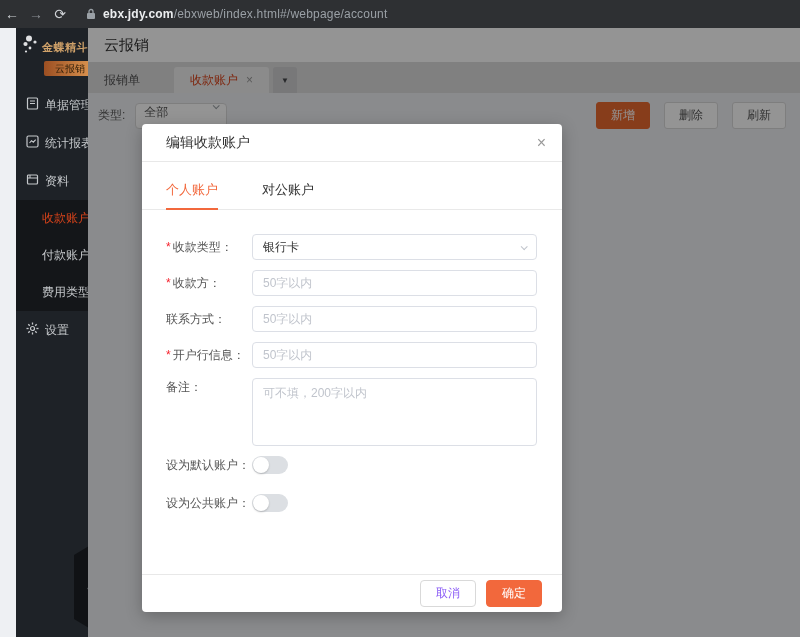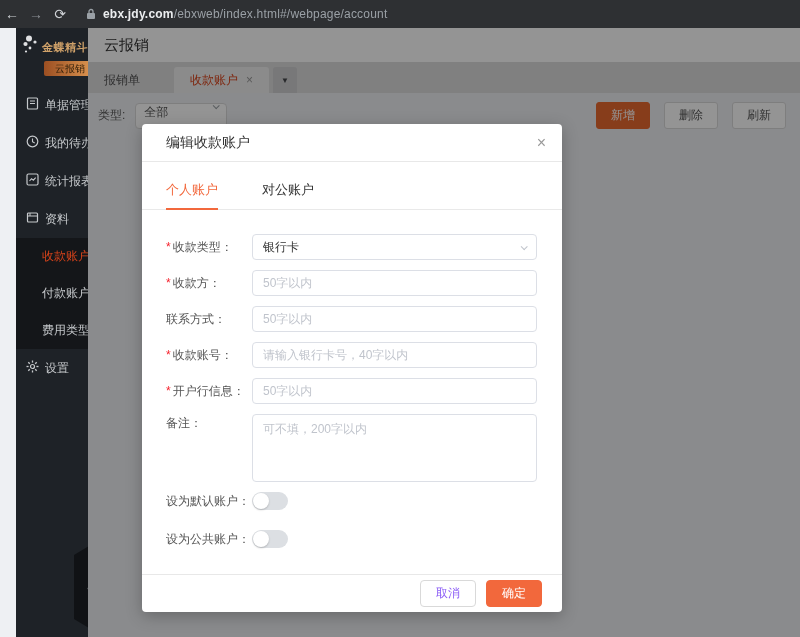--- a/index.html
+++ b/index.html
@@ -131,27 +131,20 @@
         <span><svg width="13" height="13" viewBox="0 0 13 13">
               <rect x="1.5" y="1" width="10" height="11" rx="1" fill="none" stroke="#c6c9cc" stroke-width="1.2"></rect>
               <line x1="4" y1="4" x2="9" y2="4" stroke="#c6c9cc"></line>
               <line x1="4" y1="6.5" x2="9" y2="6.5" stroke="#c6c9cc"></line>
             </svg></span>
         <span class="lbl">单据管理</span>
         <i class="chev down"></i>
       </div>
       <div class="mitem">
         <span><svg width="13" height="13" viewBox="0 0 13 13">
-              <circle cx="6.5" cy="6.5" r="5.3" fill="none" stroke="#c6c9cc" stroke-width="1.2"></circle>
-              <path d="M6.5 3.5V6.7L8.7 8" stroke="#c6c9cc" stroke-width="1.1" fill="none"></path>
-            </svg></span>
-        <span class="lbl">我的待办</span>
-      </div>
-      <div class="mitem">
-        <span><svg width="13" height="13" viewBox="0 0 13 13">
               <rect x="1" y="1" width="11" height="11" rx="1.5" fill="none" stroke="#c6c9cc" stroke-width="1.2"></rect>
               <path d="M3.5 8l2-2.3 1.8 1.5L9.7 4.6" stroke="#c6c9cc" stroke-width="1.1" fill="none"></path>
             </svg></span>
         <span class="lbl">统计报表</span>
         <i class="chev down"></i>
       </div>
       <div class="mitem">
         <span><svg width="13" height="13" viewBox="0 0 13 13">
               <rect x="1.5" y="2" width="10" height="9" rx="1" fill="none" stroke="#c6c9cc" stroke-width="1.2"></rect>
               <line x1="1.5" y1="5" x2="11.5" y2="5" stroke="#c6c9cc"></line>
@@ -257,24 +250,20 @@
       </div>
       <div class="frow">
         <div class="flabel"><span class="req">*</span><span>收款方：</span></div>
         <input class="inp" placeholder="50字以内" style="">
       </div>
       <div class="frow">
         <div class="flabel"><span>联系方式：</span></div>
         <input class="inp" placeholder="50字以内" style="">
       </div>
       <div class="frow">
-        <div class="flabel"><span class="req">*</span><span>收款账号：</span></div>
-        <input class="inp" placeholder="请输入银行卡号，40字以内" style="">
-      </div>
-      <div class="frow">
         <div class="flabel"><span class="req">*</span><span>开户行信息：</span></div>
         <input class="inp" placeholder="50字以内" style="">
       </div>
       <div class="frow top">
         <div class="flabel"><span>备注：</span></div>
         <textarea class="txa" placeholder="可不填，200字以内" style=""></textarea>
       </div>
       <div class="frow trow1">
         <div class="flabel"><span>设为默认账户：</span></div>
         <div class="switch">

